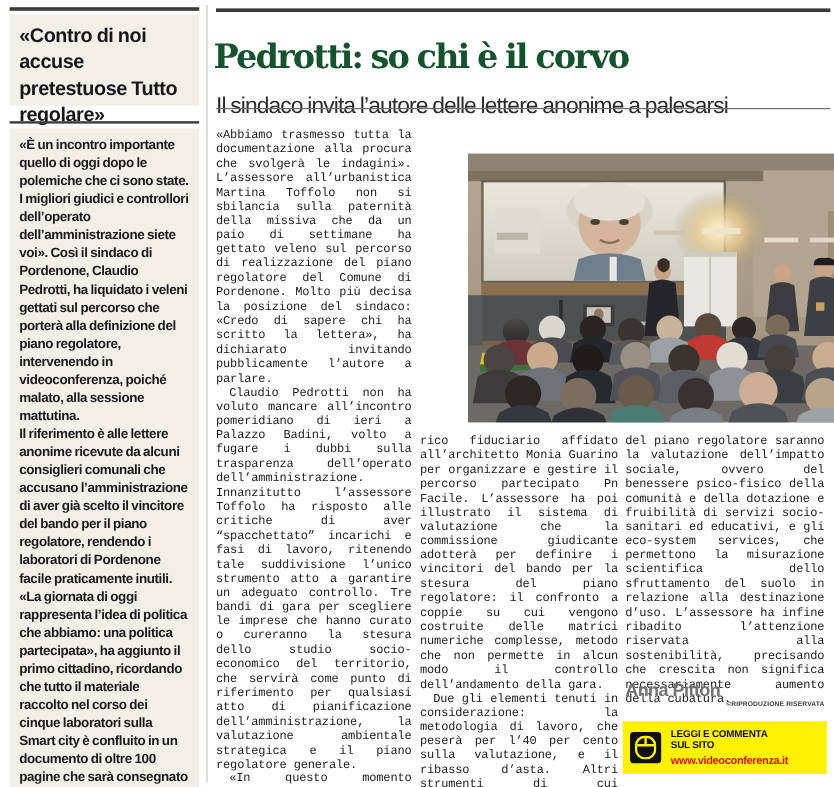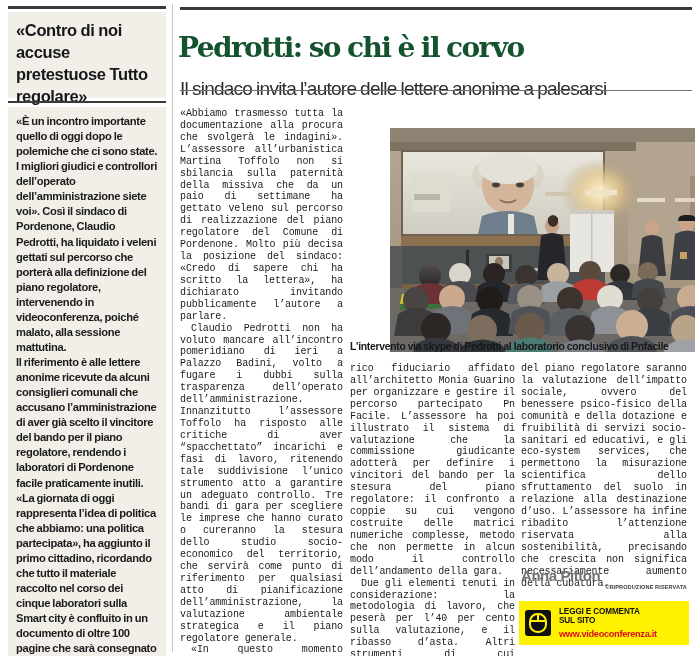--- a/index.html
+++ b/index.html
@@ -29,21 +29,21 @@
     width: 158px; height: 3px; background: #3a3a38;
   }
   .side-box {
     position: absolute;
     left: 8px;
     width: 158px;
     background: #f2efe9;
   }
   #side-box-head {
     top: 12px;
-    height: 86px;
+    height: 76px;
     padding: 8px 8px 20px 8px;
   }
   #side-head-text {
     font-family: "Liberation Sans", sans-serif;
     font-weight: bold;
     font-size: 16.5px;
     line-height: 1.33;
     color: #17171a;
     letter-spacing: -0.35px;
     word-spacing: -0.5px;
@@ -379,21 +379,20 @@
             <path d="M120 216 q20 -13 41 0 l5 14 h-51 z" fill="#4a7c74"></path>
           <ellipse cx="190" cy="202" rx="15" ry="15" fill="#383230"></ellipse>
             <path d="M170 218 q20 -13 41 0 l5 12 h-51 z" fill="#7b7e84"></path>
           <ellipse cx="242" cy="198" rx="16" ry="16" fill="#cbae93"></ellipse>
             <path d="M220 215 q22 -14 44 0 l5 15 h-54 z" fill="#4e5156"></path>
           <ellipse cx="296" cy="202" rx="15" ry="15" fill="#b9a489"></ellipse>
             <path d="M276 218 q20 -13 41 0 l5 12 h-51 z" fill="#9ea2a6"></path>
         </g>
       </svg>
     </figure>
-    <div id="caption">L'intervento via skype di Pedrotti al laboratorio conclusivo di Pnfacile</div>
 
     <div class="col" id="col2">
         <p>rico fiduciario affidato all’architetto Monia Guarino per organizzare e gestire il percorso partecipato Pn Facile. L’assessore ha poi illustrato il sistema di valutazione che la commissione giudicante adotterà per definire i vincitori del bando per la stesura del piano regolatore: il confronto a coppie su cui vengono costruite delle matrici numeriche complesse, metodo che non permette in alcun modo il controllo dell’andamento della gara.</p>
         <p class="ind">Due gli elementi tenuti in considerazione: la metodologia di lavoro, che peserà per l’40 per cento sulla valutazione, e il ribasso d’asta. Altri strumenti di cui l’amministrazione si doterà per giudicare la bontà</p>
       </div>
     <div class="col" id="col3">
         <p>del piano regolatore saranno la valutazione dell’impatto sociale, ovvero del benessere psico-fisico della comunità e della dotazione e fruibilità di servizi socio-sanitari ed educativi, e gli eco-system services, che permettono la misurazione scientifica dello sfruttamento del suolo in relazione alla destinazione d’uso. L’assessore ha infine ribadito l’attenzione riservata alla sostenibilità, precisando che crescita non significa necessariamente aumento della cubatura.</p>
       </div>
 
     <div id="byline">Anna Pitton</div>

